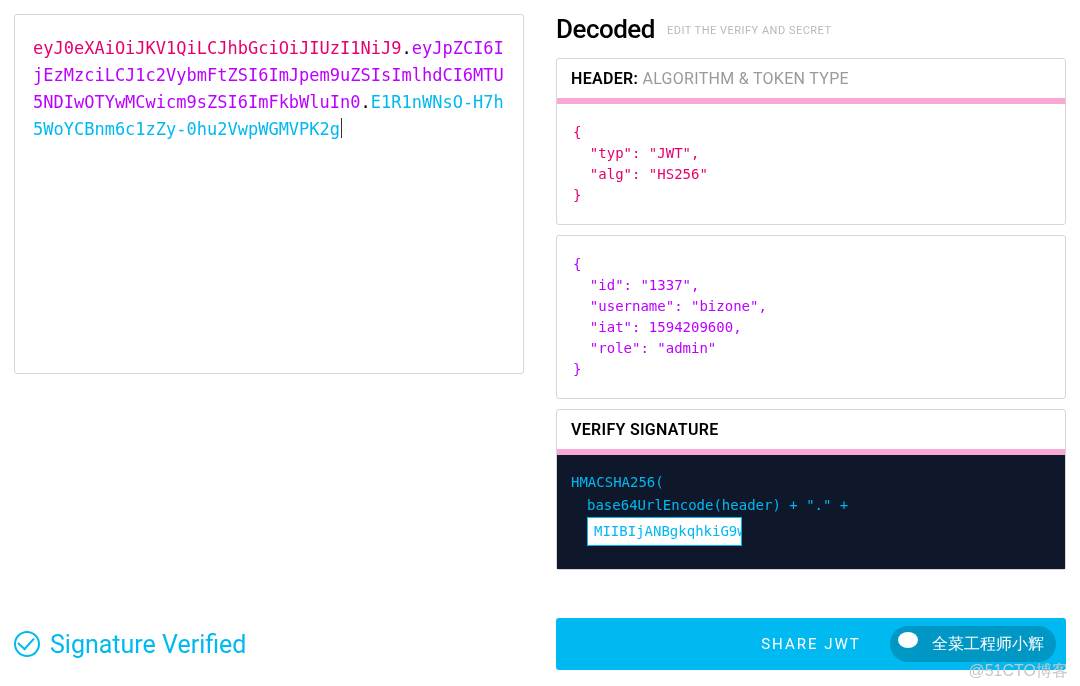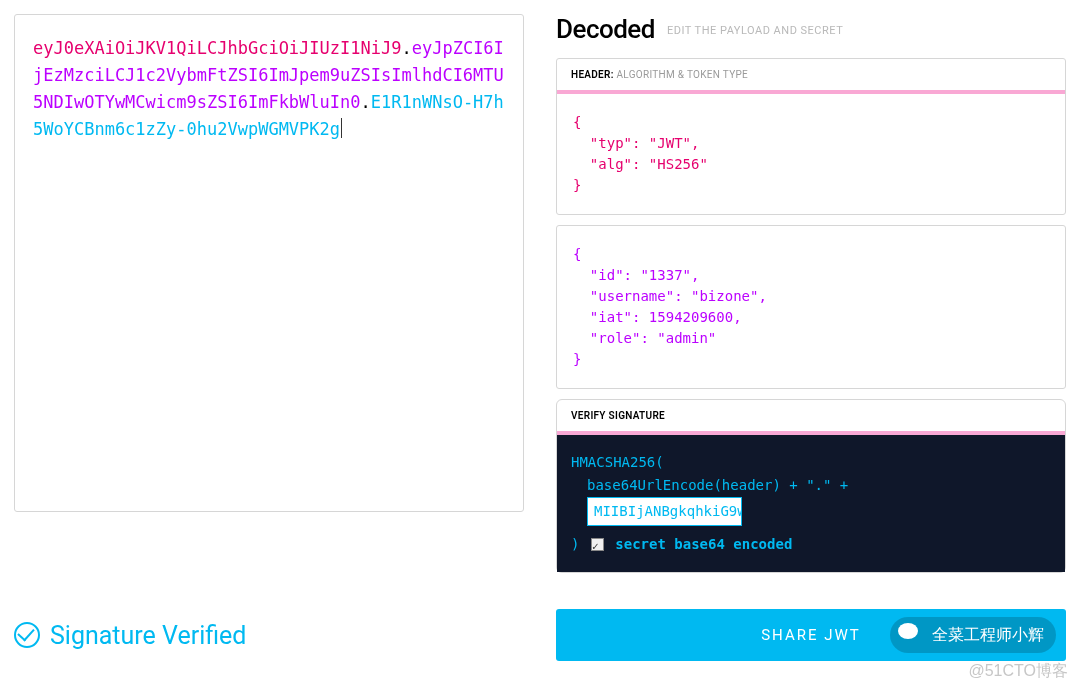--- a/index.html
+++ b/index.html
@@ -35,43 +35,43 @@
   letter-spacing: 0.5px;
   margin-left: 6px;
   vertical-align: 4px;
 }
 .box {
   border: 1px solid #d6d6d6;
   border-radius: 3px;
 }
 .encoded-box {
   padding: 20px 18px;
-  height: 498px;
+  height: 360px;
   font-family: "Menlo", "Consolas", monospace;
   font-size: 17px;
   line-height: 27px;
   word-break: break-all;
   overflow: hidden;
 }
 .tok-header { color: #e6006e; }
 .tok-payload { color: #bb00ff; }
 .tok-sig { color: #00b9f1; }
 .dot { color: #000; }
 .cursor {
   display: inline-block;
   width: 1px;
   height: 20px;
   background: #333;
   vertical-align: -3px;
   margin-left: 1px;
 }
 .section-label {
-  border-bottom: 4px solid #f9a8d4;
+  border-bottom: 6px solid #f9a8d4;
   padding: 10px 14px;
-  font-size: 10px;
+  font-size: 16px;
   letter-spacing: 0.3px;
 }
 .section-label .strong { font-weight: 600; color: #000; }
 .section-label .light { color: #9a9a9a; font-weight: 400; }
 .code-block {
   padding: 18px 16px;
   font-family: "Menlo", "Consolas", monospace;
   font-size: 14px;
   line-height: 21px;
 }
@@ -115,21 +115,21 @@
 }
 .checkbox.checked::after {
   content: "✓";
   position: absolute;
   left: 0px;
   top: -4px;
   font-size: 11px;
   color: #333;
 }
 .decoded-stack > .box { margin-bottom: 10px; }
-.decoded-stack > .box:last-child { margin-bottom: 0; border-radius: 6px; }
+.decoded-stack > .box:last-child { margin-bottom: 12px; }
 
 .footer {
   display: flex;
   gap: 32px;
   padding: 0 14px;
   margin-top: 22px;
   align-items: center;
 }
 .sig-verified {
   flex: 1;
@@ -214,21 +214,21 @@
 
   <div class="col">
     <div class="box encoded-box">
       <span class="tok-header">eyJ0eXAiOiJKV1QiLCJhbGciOiJIUzI1NiJ9</span><span class="dot">.</span><span class="tok-payload">eyJpZCI6IjEzMzciLCJ1c2VybmFtZSI6ImJpem9uZSIsImlhdCI6MTU5NDIwOTYwMCwicm9sZSI6ImFkbWluIn0</span><span class="dot">.</span><span class="tok-sig">E1R1nWNsO-H7h5WoYCBnm6c1zZy-0hu2VwpWGMVPK2g</span><span class="cursor"></span>
     </div>
   </div>
 
   <div class="col decoded-stack">
     <div class="col-title">
       <span>Decoded</span>
-      <span class="col-subtitle">EDIT THE PAYLOAD AND SECRET</span>
+      <span class="col-subtitle">EDIT THE VERIFY AND SECRET</span>
     </div>
 
     <div class="box">
       <div class="section-label">
         <span class="strong">HEADER:</span>
         <span class="light">ALGORITHM &amp; TOKEN TYPE</span>
       </div>
       <div class="code-block header-code pre">{
   "typ": "JWT",
   "alg": "HS256"
@@ -247,24 +247,20 @@
     <div class="box">
       <div class="section-label">
         <span class="strong">VERIFY SIGNATURE</span>
       </div>
       <div class="verify-block">
         <span>HMACSHA256(</span>
         <span class="indent">base64UrlEncode(header) + "." +</span>
         <span class="indent">
           <span class="secret-input">MIIBIjANBgkqhkiG9w0BA</span>
         </span>
-        <span><span>)</span>
-          <span class="checkbox checked"></span>
-          <span class="secret-row">secret base64 encoded</span>
-        </span>
       </div>
     </div>
 
   </div>
 </div>
 
 <div class="footer">
   <div class="sig-verified">
     <span class="check-circle"></span>
     <span>Signature Verified</span>

